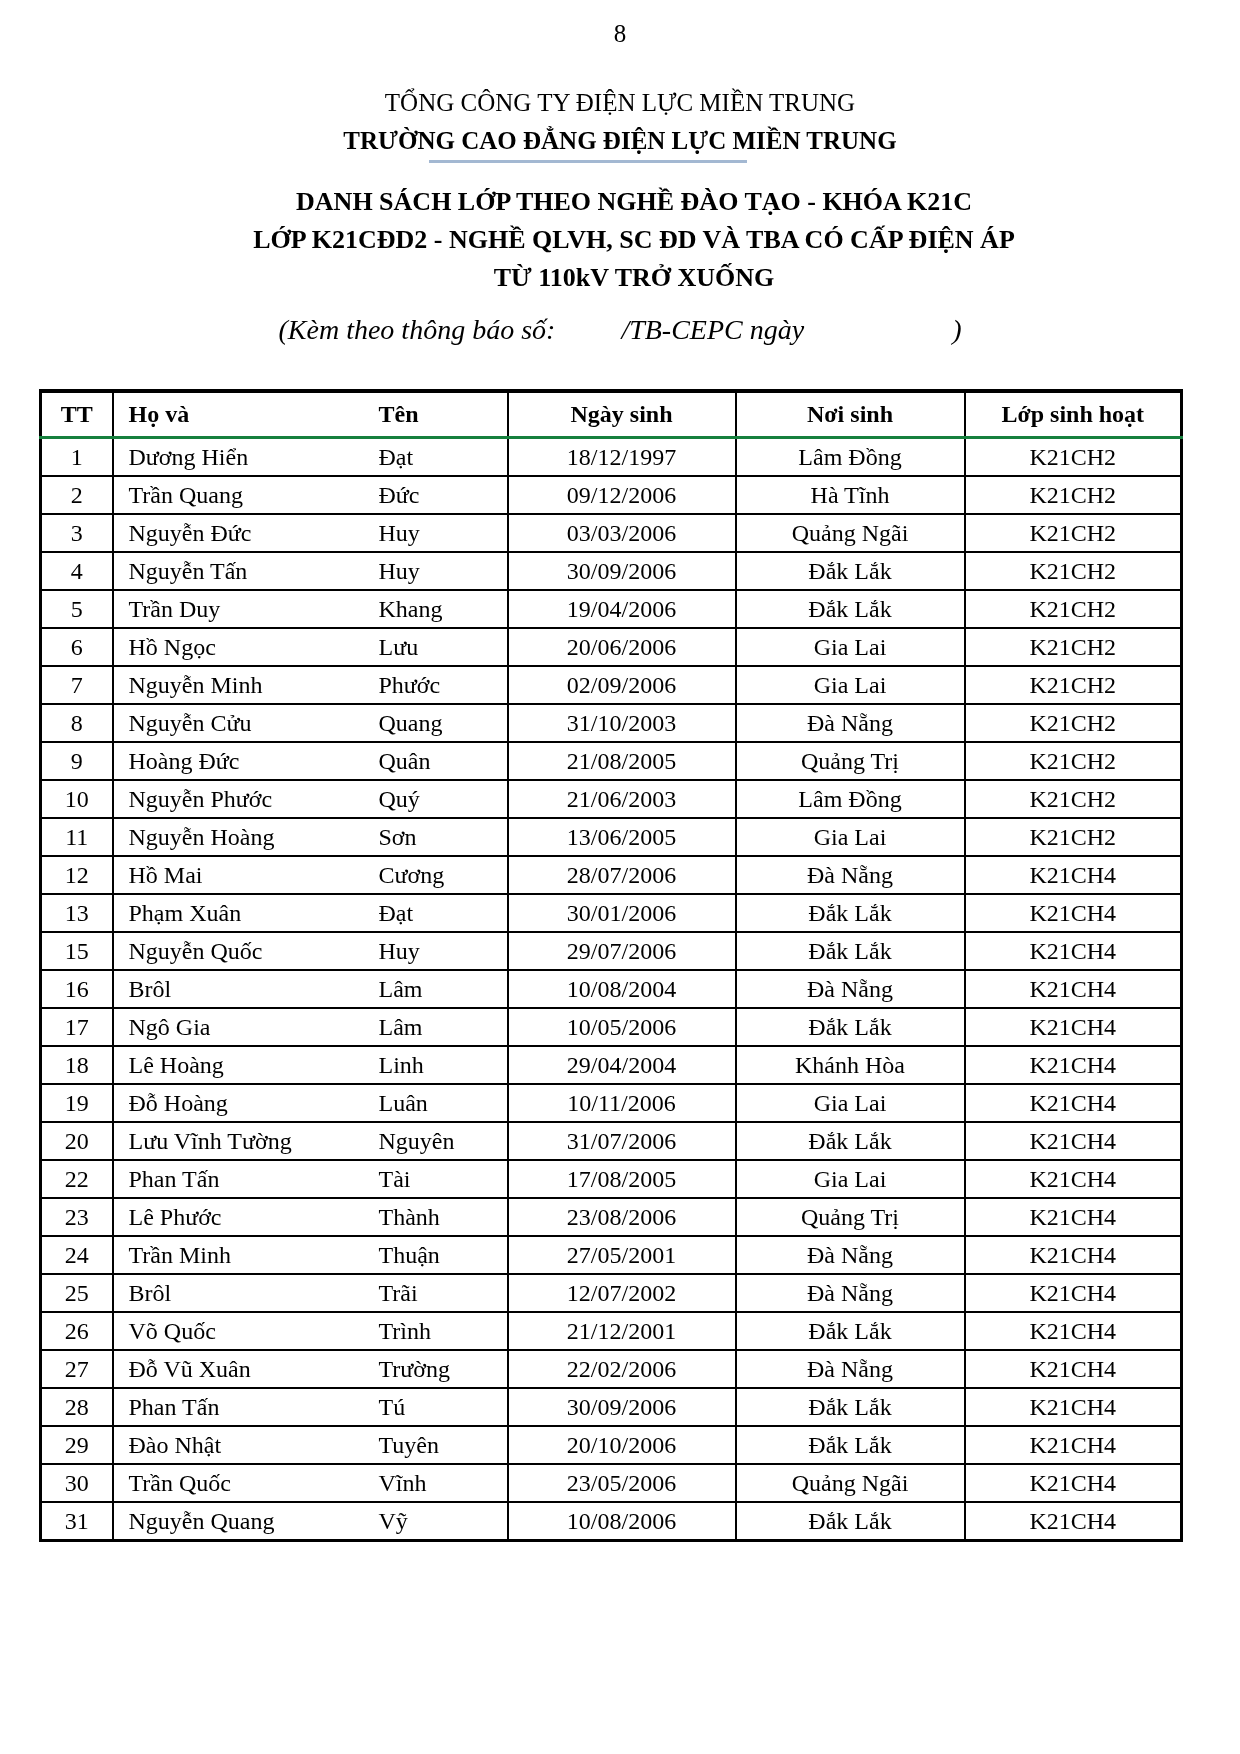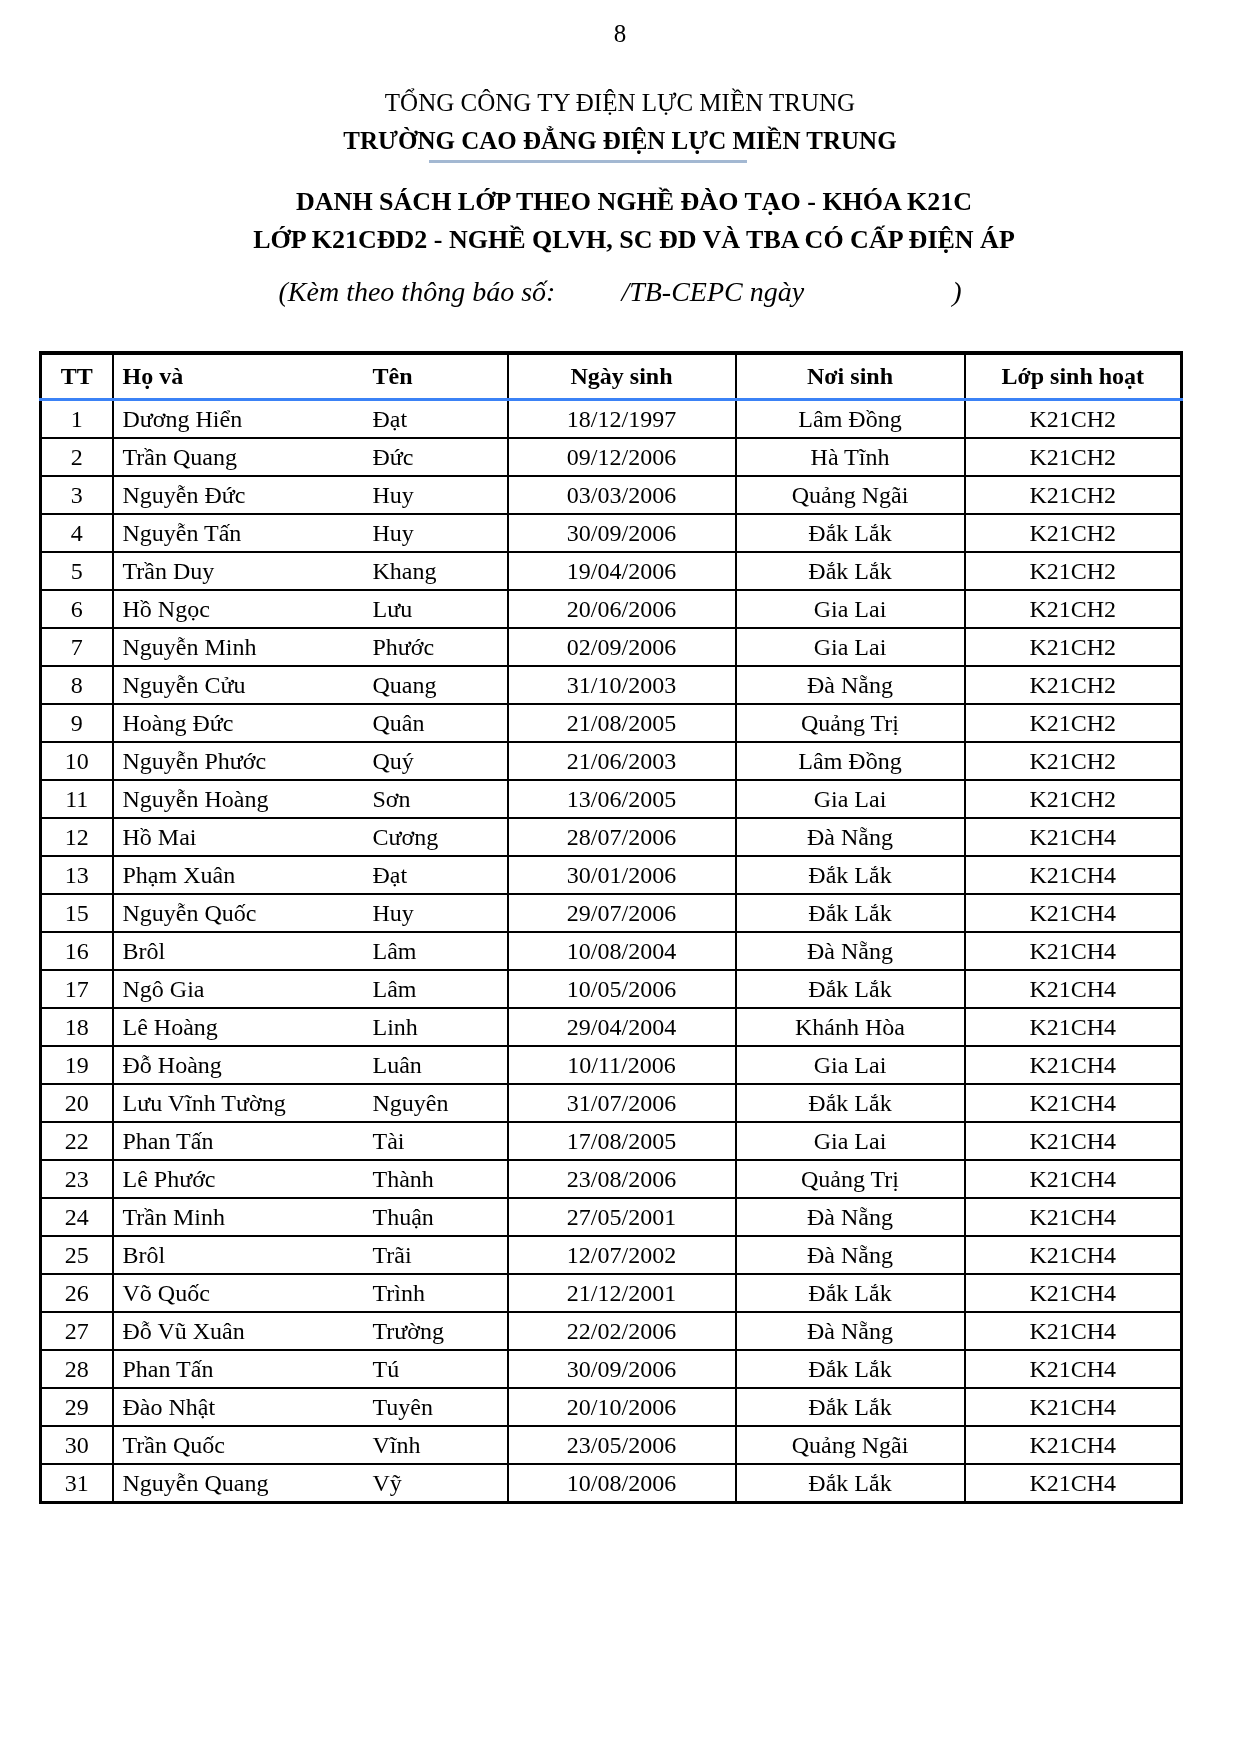--- a/index.html
+++ b/index.html
@@ -57,42 +57,43 @@
     border:2px solid #000;
     padding:0;
     font-size:24px;
     text-align:center;
     vertical-align:middle;
     overflow:hidden;
     white-space:nowrap;
   }
   table.roster thead th{
     height:43px;
-    border-bottom:3px solid #3b82f6;
+    border-bottom:3px solid #15803d;
     font-weight:bold;
   }
   table.roster tbody td{height:36px;}
   table.roster th.name-cell, table.roster td.name-cell{text-align:left;}
-  .ho{display:inline-block;width:250px;padding-left:9px;vertical-align:bottom;}
+  .ho{display:inline-block;width:250px;padding-left:15px;vertical-align:bottom;}
   .ten{display:inline-block;vertical-align:bottom;}
 </style>
 </head>
 <body>
 
 <div class="page-number">8</div>
 
 <div class="letterhead">
   <div class="org">TỔNG CÔNG TY ĐIỆN LỰC MIỀN TRUNG</div>
   <div class="school">TRƯỜNG CAO ĐẲNG ĐIỆN LỰC MIỀN TRUNG</div>
 </div>
 <div class="rule" style="background: rgb(163, 184, 210);"></div>
 
 <div class="titles">
   <div>DANH SÁCH LỚP THEO NGHỀ ĐÀO TẠO - KHÓA K21C</div>
   <div>LỚP K21CĐD2 - NGHỀ QLVH, SC ĐD VÀ TBA CÓ CẤP ĐIỆN ÁP</div>
+  <div>TỪ 110kV TRỞ XUỐNG</div>
 </div>
 
 <div class="note">
   <span>(Kèm theo thông báo số:</span><span class="gap1"></span><span>/TB-CEPC ngày</span><span class="gap2"></span><span>)</span>
 </div>
 
 <table class="roster">
   <colgroup>
     <col class="c-tt">
       <col class="c-name">

